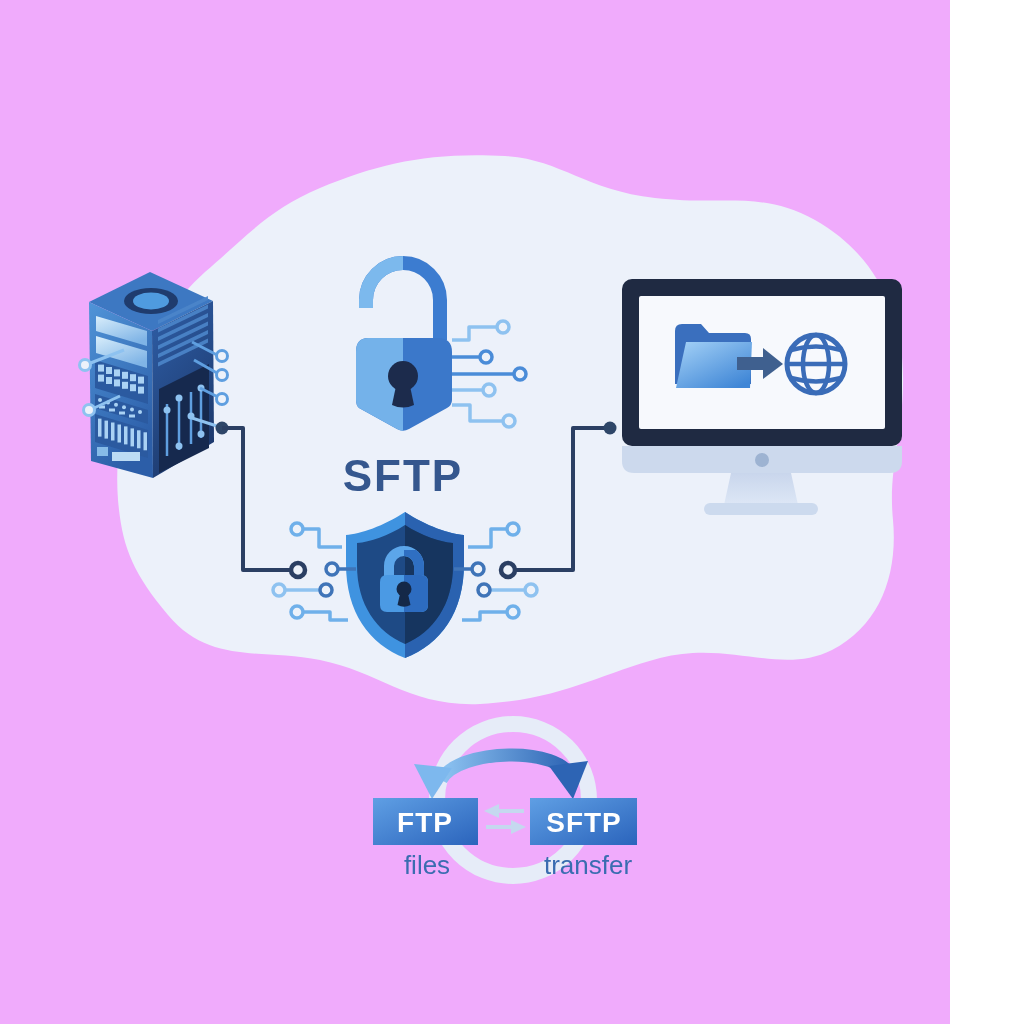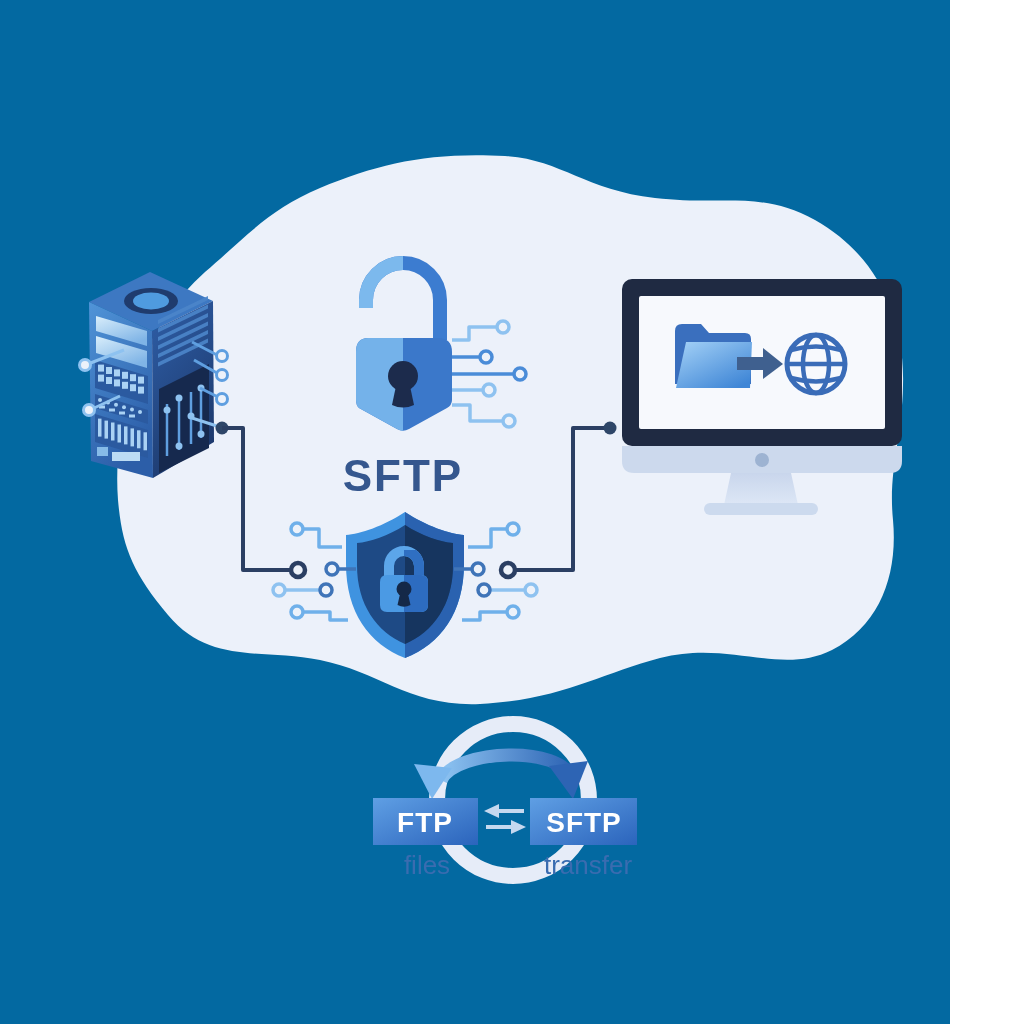--- a/index.html
+++ b/index.html
@@ -1,16 +1,16 @@
 <!DOCTYPE html>
 <html><head>
 <meta charset="utf-8">
 <style>
   html,body{margin:0;padding:0;background:#ffffff;}
-  .stage{position:relative;width:950px;height:1024px;background:#0369a1;overflow:hidden;
+  .stage{position:relative;width:950px;height:1024px;background:#f0abfc;overflow:hidden;
          font-family:"Liberation Sans",sans-serif;}
   svg{position:absolute;left:0;top:0;}
   text{font-family:"Liberation Sans",sans-serif;}
   .protocol-heading{font-size:44px;font-weight:bold;letter-spacing:2px;text-anchor:middle;}
   .box-label{font-size:28px;font-weight:bold;fill:#ffffff;text-anchor:middle;letter-spacing:1px;}
   .caption-label{font-size:26px;text-anchor:middle;}
 </style>
 </head>
 <body>
 

